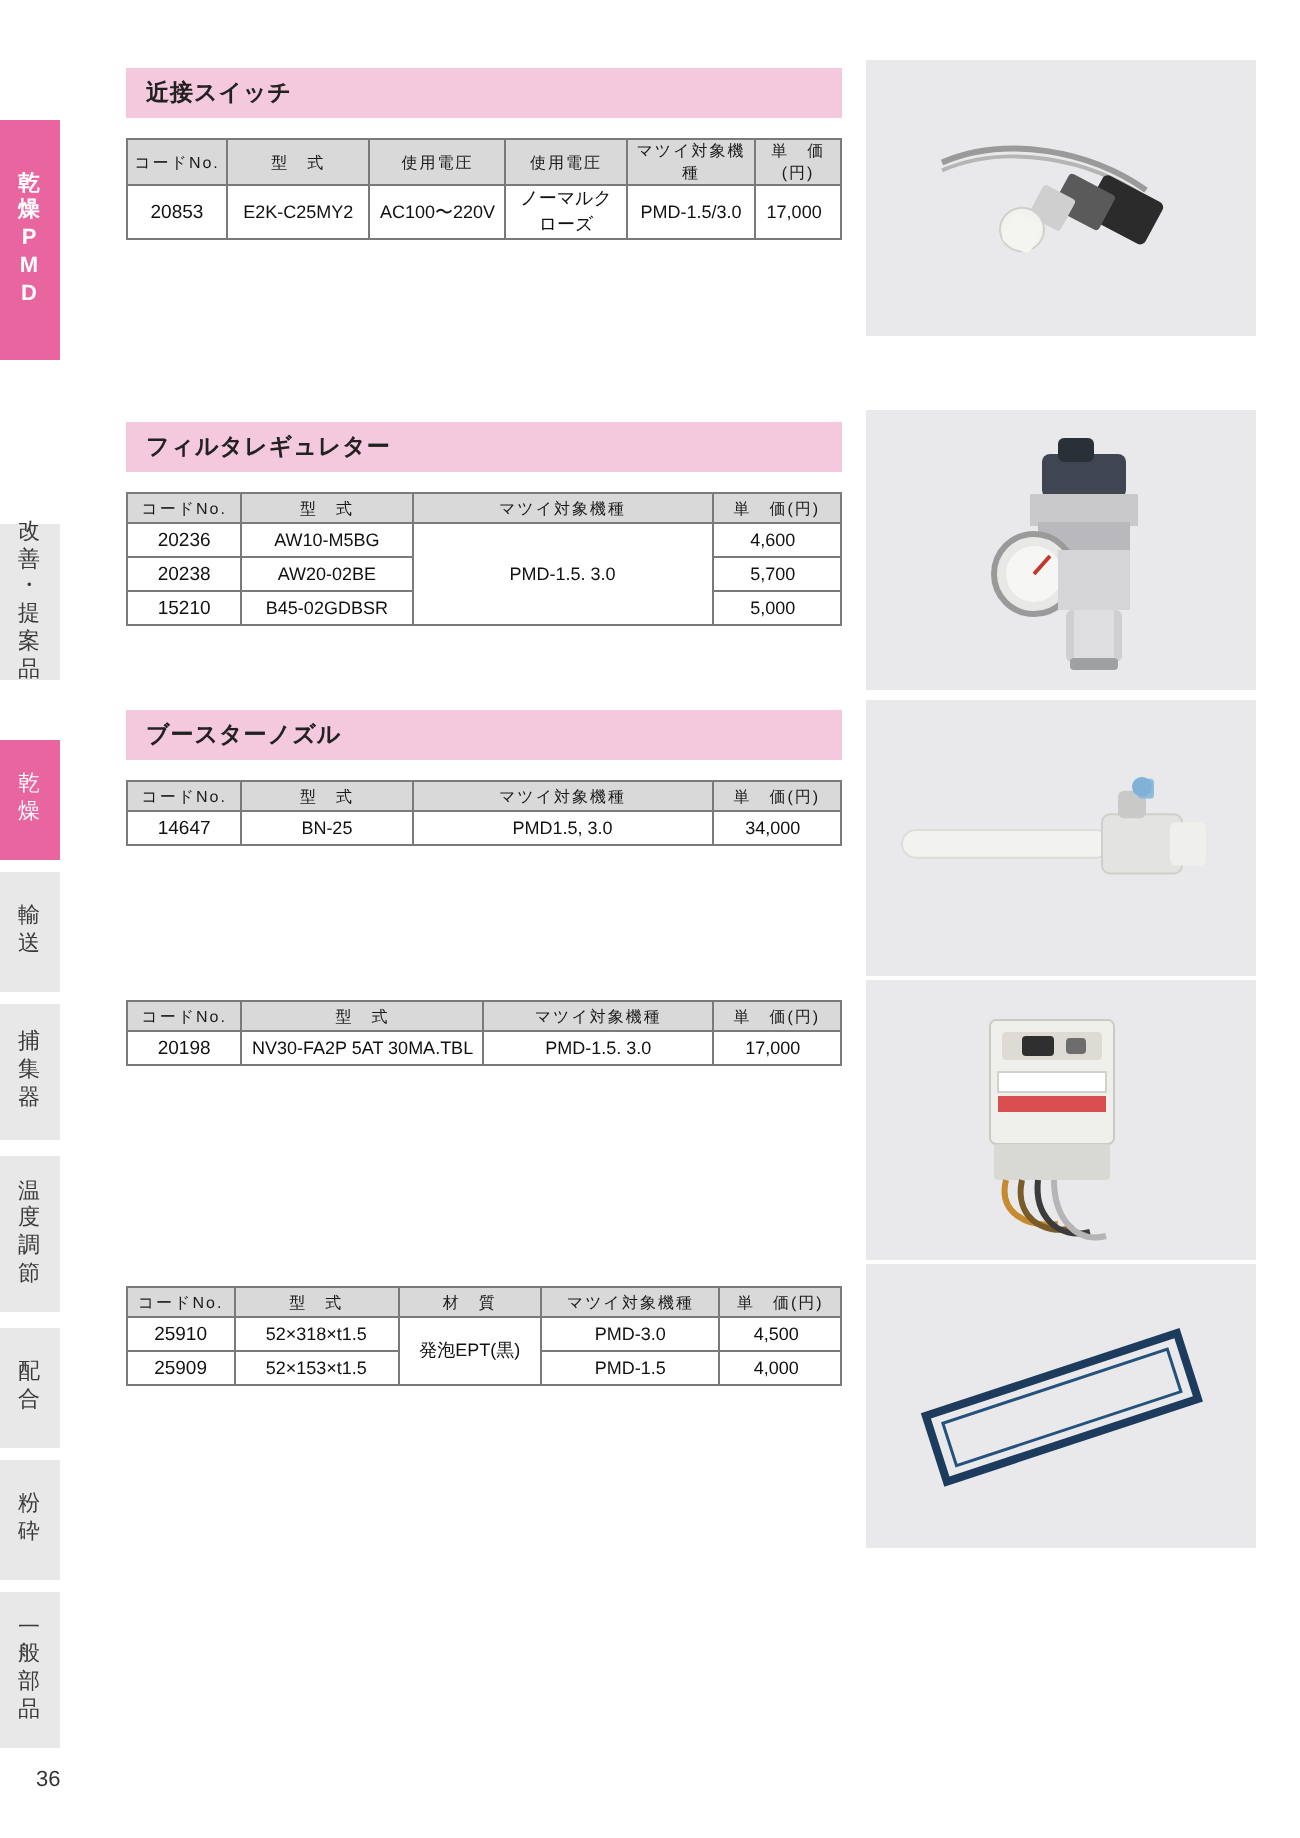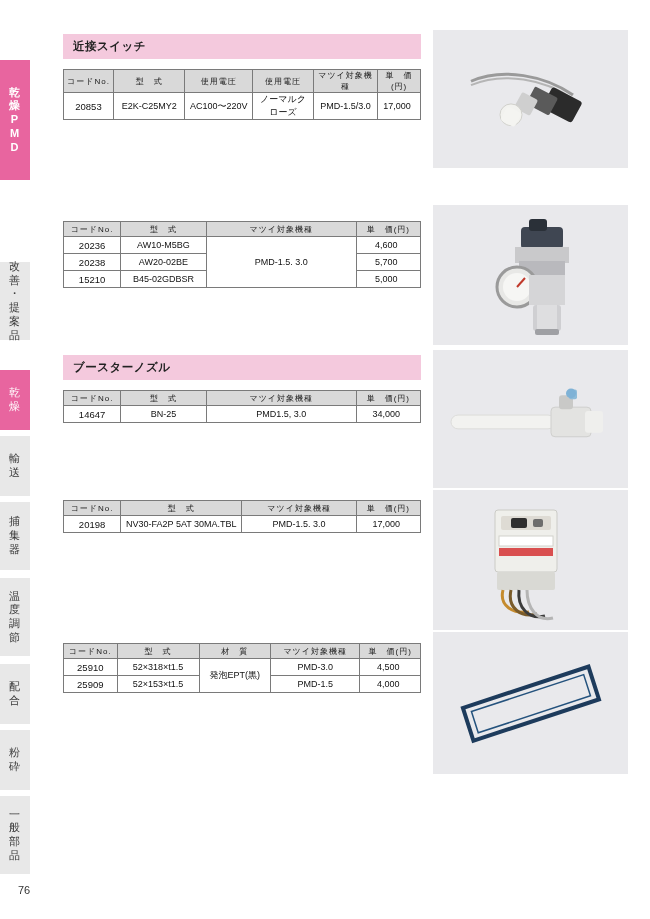--- a/index.html
+++ b/index.html
@@ -209,20 +209,21 @@
       <rect x="0" y="0" width="195" height="138" fill="#e9e9ec"></rect>
       <path d="M38 52 C 70 38, 112 46, 140 66" stroke="#9a9a9a" stroke-width="3" fill="none"></path>
       <path d="M38 56 C 70 42, 112 50, 140 70" stroke="#b5b5b5" stroke-width="2" fill="none"></path>
       <rect x="112" y="64" width="34" height="24" rx="3" fill="#2b2b2b" transform="rotate(28 129 76)"></rect>
       <rect x="96" y="62" width="26" height="20" rx="2" fill="#5a5a5a" transform="rotate(28 109 72)"></rect>
       <rect x="84" y="66" width="18" height="18" rx="2" fill="#cfcfcf" transform="rotate(28 93 75)"></rect>
       <circle cx="78" cy="86" r="11" fill="#f2f2ef" stroke="#d0d0cb" stroke-width="1"></circle>
       <rect x="70" y="80" width="16" height="16" rx="3" fill="#f4f4f1" transform="rotate(28 78 88)"></rect>
     </svg></div>
       <div class="section" style="left: 25px; top: 211px;">
+        <div class="sec-title">フィルタレギュレター</div>
         <table class="spec">
           <colgroup>
             <col style="width: 16%;">
             <col style="width: 24%;">
             <col style="width: 42%;">
             <col style="width: 18%;">
           </colgroup>
           <thead>
             <tr>
               <th>コードNo.</th>
@@ -378,14 +379,14 @@
       </div>
       <div class="photo" style="left: 395px; top: 632px; width: 195px; height: 142px;"><svg width="100%" height="100%" viewBox="0 0 195 140" preserveAspectRatio="none" xmlns="http://www.w3.org/2000/svg">
       <rect x="0" y="0" width="195" height="142" fill="#e9e9ec"></rect>
       <g transform="rotate(-18 97 71)">
         <rect x="32" y="54" width="132" height="34" fill="none" stroke="#1d3b5c" stroke-width="4"></rect>
         <rect x="39" y="60" width="118" height="22" fill="none" stroke="#24527d" stroke-width="1.5"></rect>
       </g>
     </svg></div>
     </div>
 
-  <div id="pageno">76</div>
+  <div id="pageno">36</div>
 </div>
 
 </body></html>

